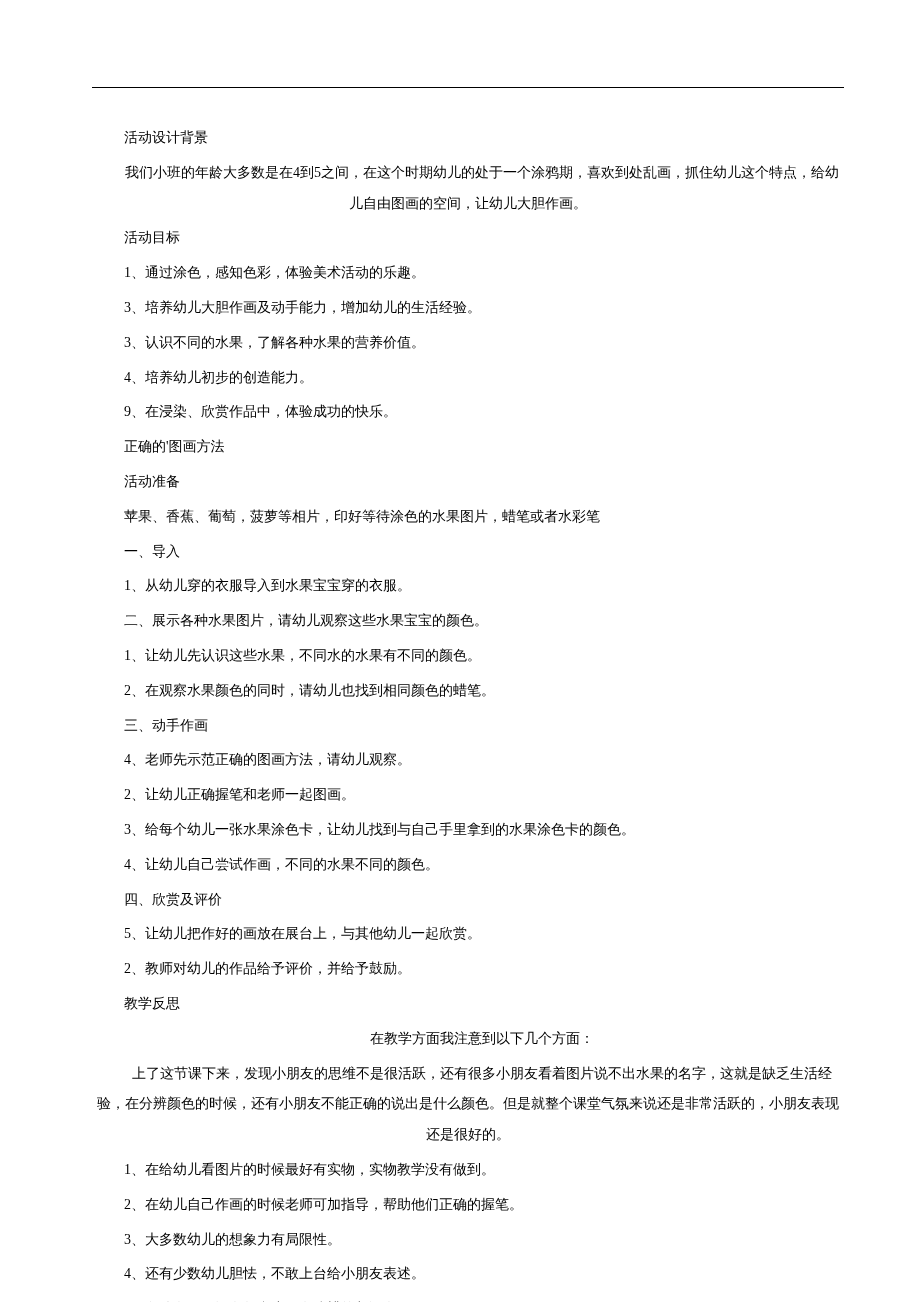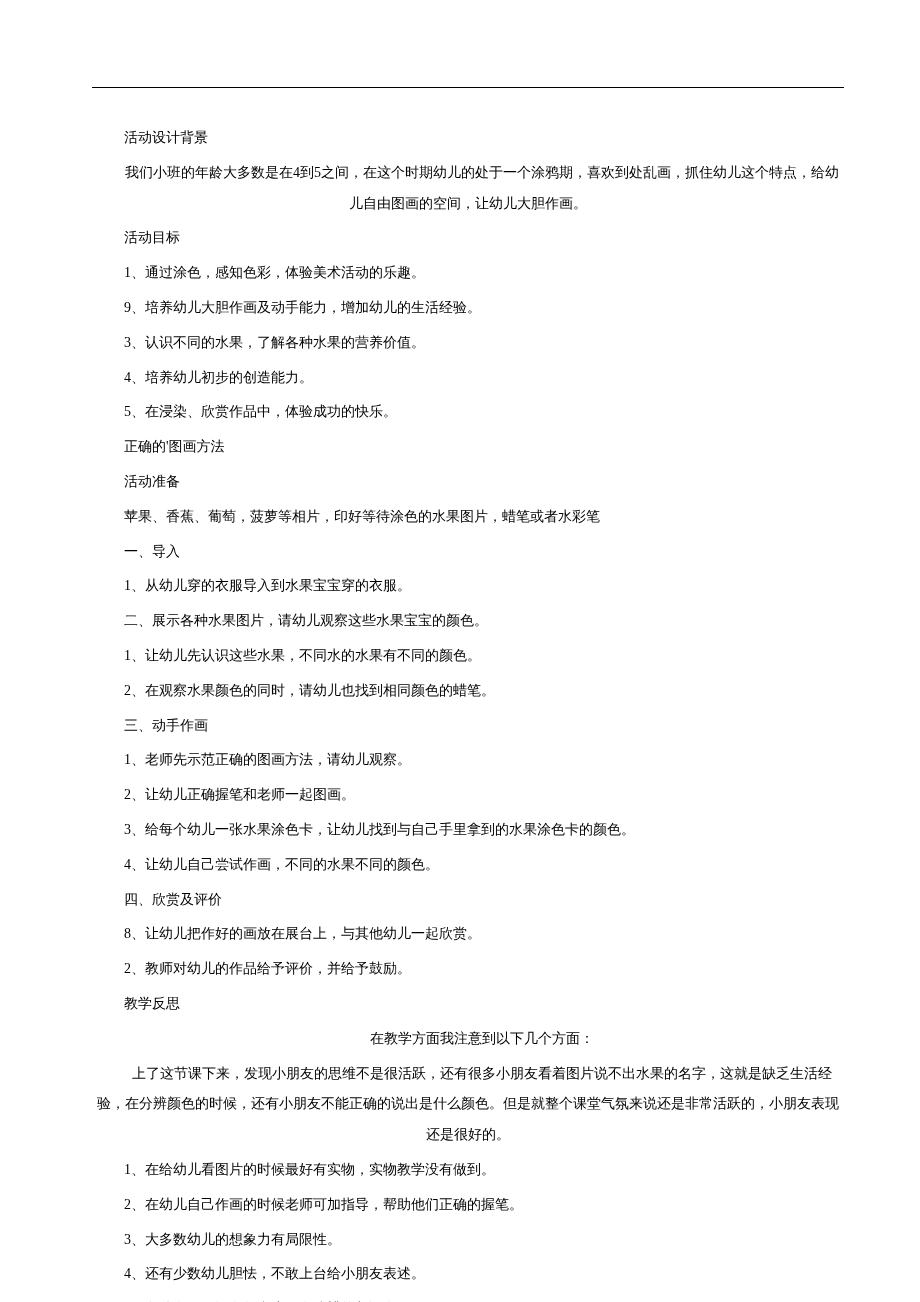--- a/index.html
+++ b/index.html
@@ -40,46 +40,46 @@
 
 <div class="divider"></div>
 
 <div class="content">
 
   <div class="heading">活动设计背景</div>
   <div class="paragraph">我们小班的年龄大多数是在4到5之间，在这个时期幼儿的处于一个涂鸦期，喜欢到处乱画，抓住幼儿这个特点，给幼儿自由图画的空间，让幼儿大胆作画。</div>
 
   <div class="heading">活动目标</div>
   <div class="item">1、通过涂色，感知色彩，体验美术活动的乐趣。</div>
-  <div class="item">9、培养幼儿大胆作画及动手能力，增加幼儿的生活经验。</div>
+  <div class="item">3、培养幼儿大胆作画及动手能力，增加幼儿的生活经验。</div>
   <div class="item">3、认识不同的水果，了解各种水果的营养价值。</div>
   <div class="item">4、培养幼儿初步的创造能力。</div>
-  <div class="item">5、在浸染、欣赏作品中，体验成功的快乐。</div>
+  <div class="item">9、在浸染、欣赏作品中，体验成功的快乐。</div>
 
   <div class="item">正确的'图画方法</div>
 
   <div class="heading">活动准备</div>
   <div class="item">苹果、香蕉、葡萄，菠萝等相片，印好等待涂色的水果图片，蜡笔或者水彩笔</div>
 
 
   <div class="item">一、导入</div>
   <div class="item">1、从幼儿穿的衣服导入到水果宝宝穿的衣服。</div>
 
   <div class="item">二、展示各种水果图片，请幼儿观察这些水果宝宝的颜色。</div>
   <div class="item">1、让幼儿先认识这些水果，不同水的水果有不同的颜色。</div>
   <div class="item">2、在观察水果颜色的同时，请幼儿也找到相同颜色的蜡笔。</div>
 
   <div class="item">三、动手作画</div>
-  <div class="item">1、老师先示范正确的图画方法，请幼儿观察。</div>
+  <div class="item">4、老师先示范正确的图画方法，请幼儿观察。</div>
   <div class="item">2、让幼儿正确握笔和老师一起图画。</div>
   <div class="item">3、给每个幼儿一张水果涂色卡，让幼儿找到与自己手里拿到的水果涂色卡的颜色。</div>
   <div class="item">4、让幼儿自己尝试作画，不同的水果不同的颜色。</div>
 
   <div class="item">四、欣赏及评价</div>
-  <div class="item">8、让幼儿把作好的画放在展台上，与其他幼儿一起欣赏。</div>
+  <div class="item">5、让幼儿把作好的画放在展台上，与其他幼儿一起欣赏。</div>
   <div class="item">2、教师对幼儿的作品给予评价，并给予鼓励。</div>
 
   <div class="heading">教学反思</div>
   <div class="paragraph">在教学方面我注意到以下几个方面：</div>
   <div class="paragraph">上了这节课下来，发现小朋友的思维不是很活跃，还有很多小朋友看着图片说不出水果的名字，这就是缺乏生活经验，在分辨颜色的时候，还有小朋友不能正确的说出是什么颜色。但是就整个课堂气氛来说还是非常活跃的，小朋友表现还是很好的。</div>
   <div class="item">1、在给幼儿看图片的时候最好有实物，实物教学没有做到。</div>
   <div class="item">2、在幼儿自己作画的时候老师可加指导，帮助他们正确的握笔。</div>
   <div class="item">3、大多数幼儿的想象力有局限性。</div>
   <div class="item">4、还有少数幼儿胆怯，不敢上台给小朋友表述。</div>
   <div class="item">5、条件有限，还有很多小朋友连蜡笔都没有。</div>

